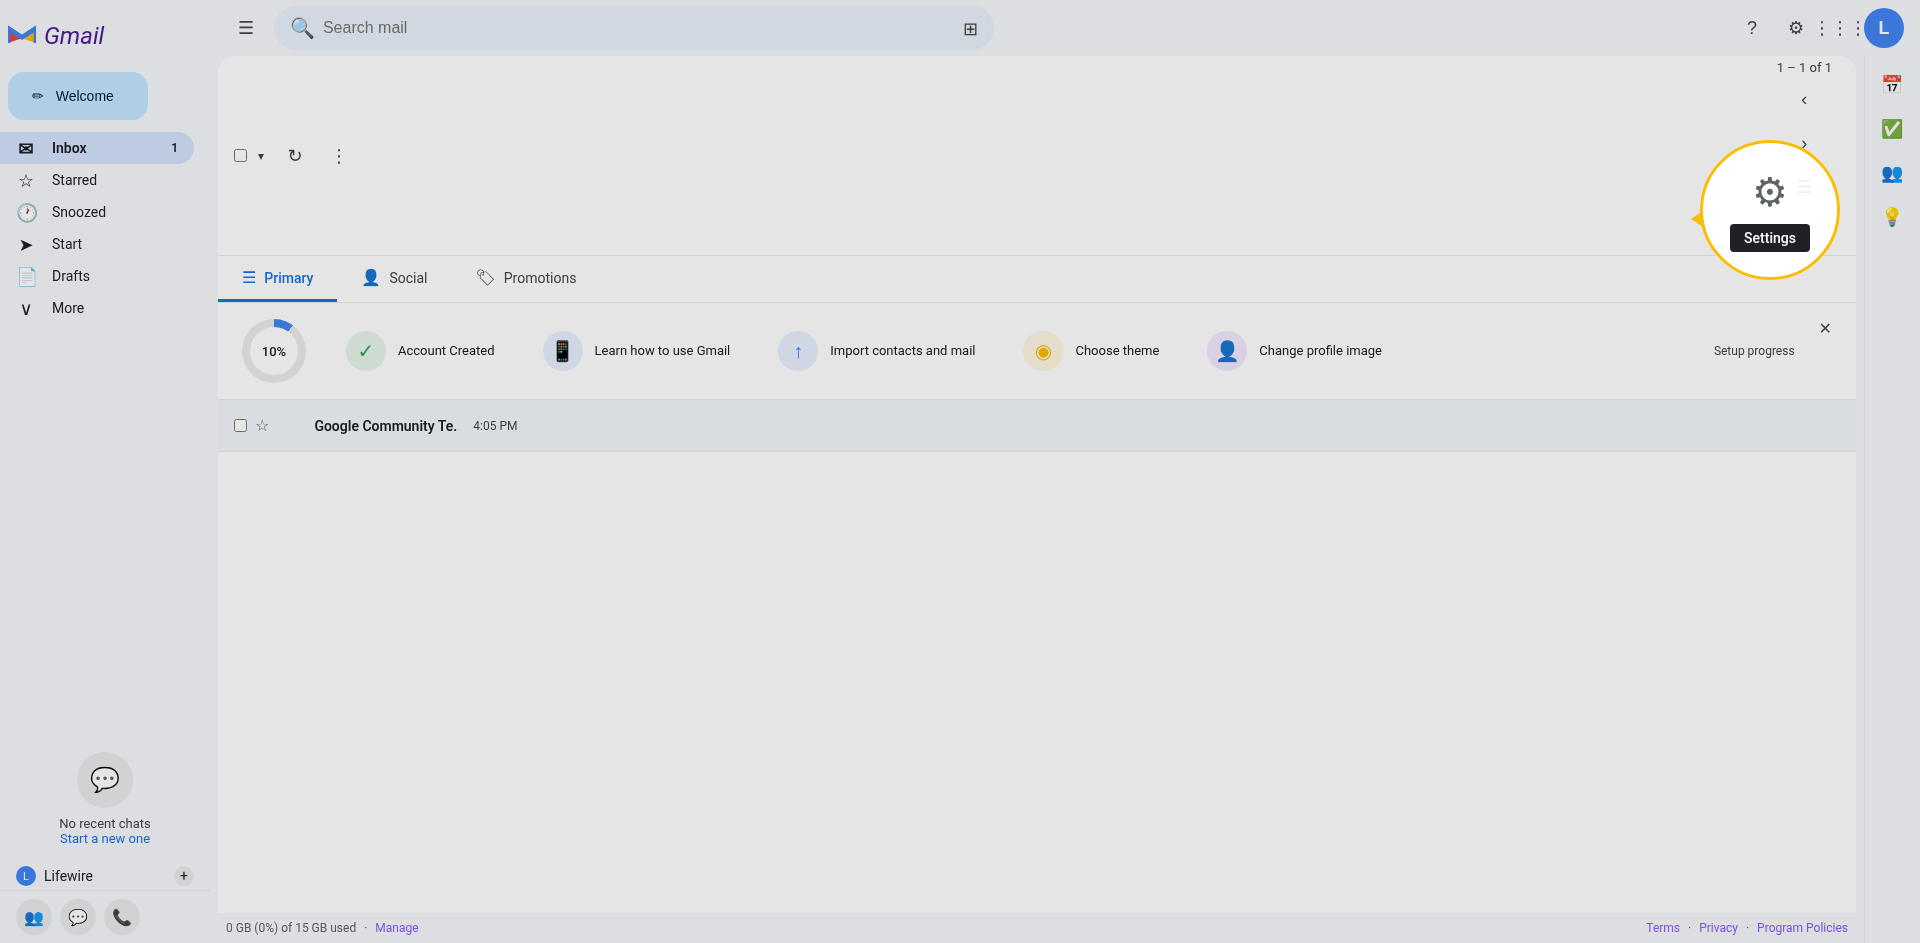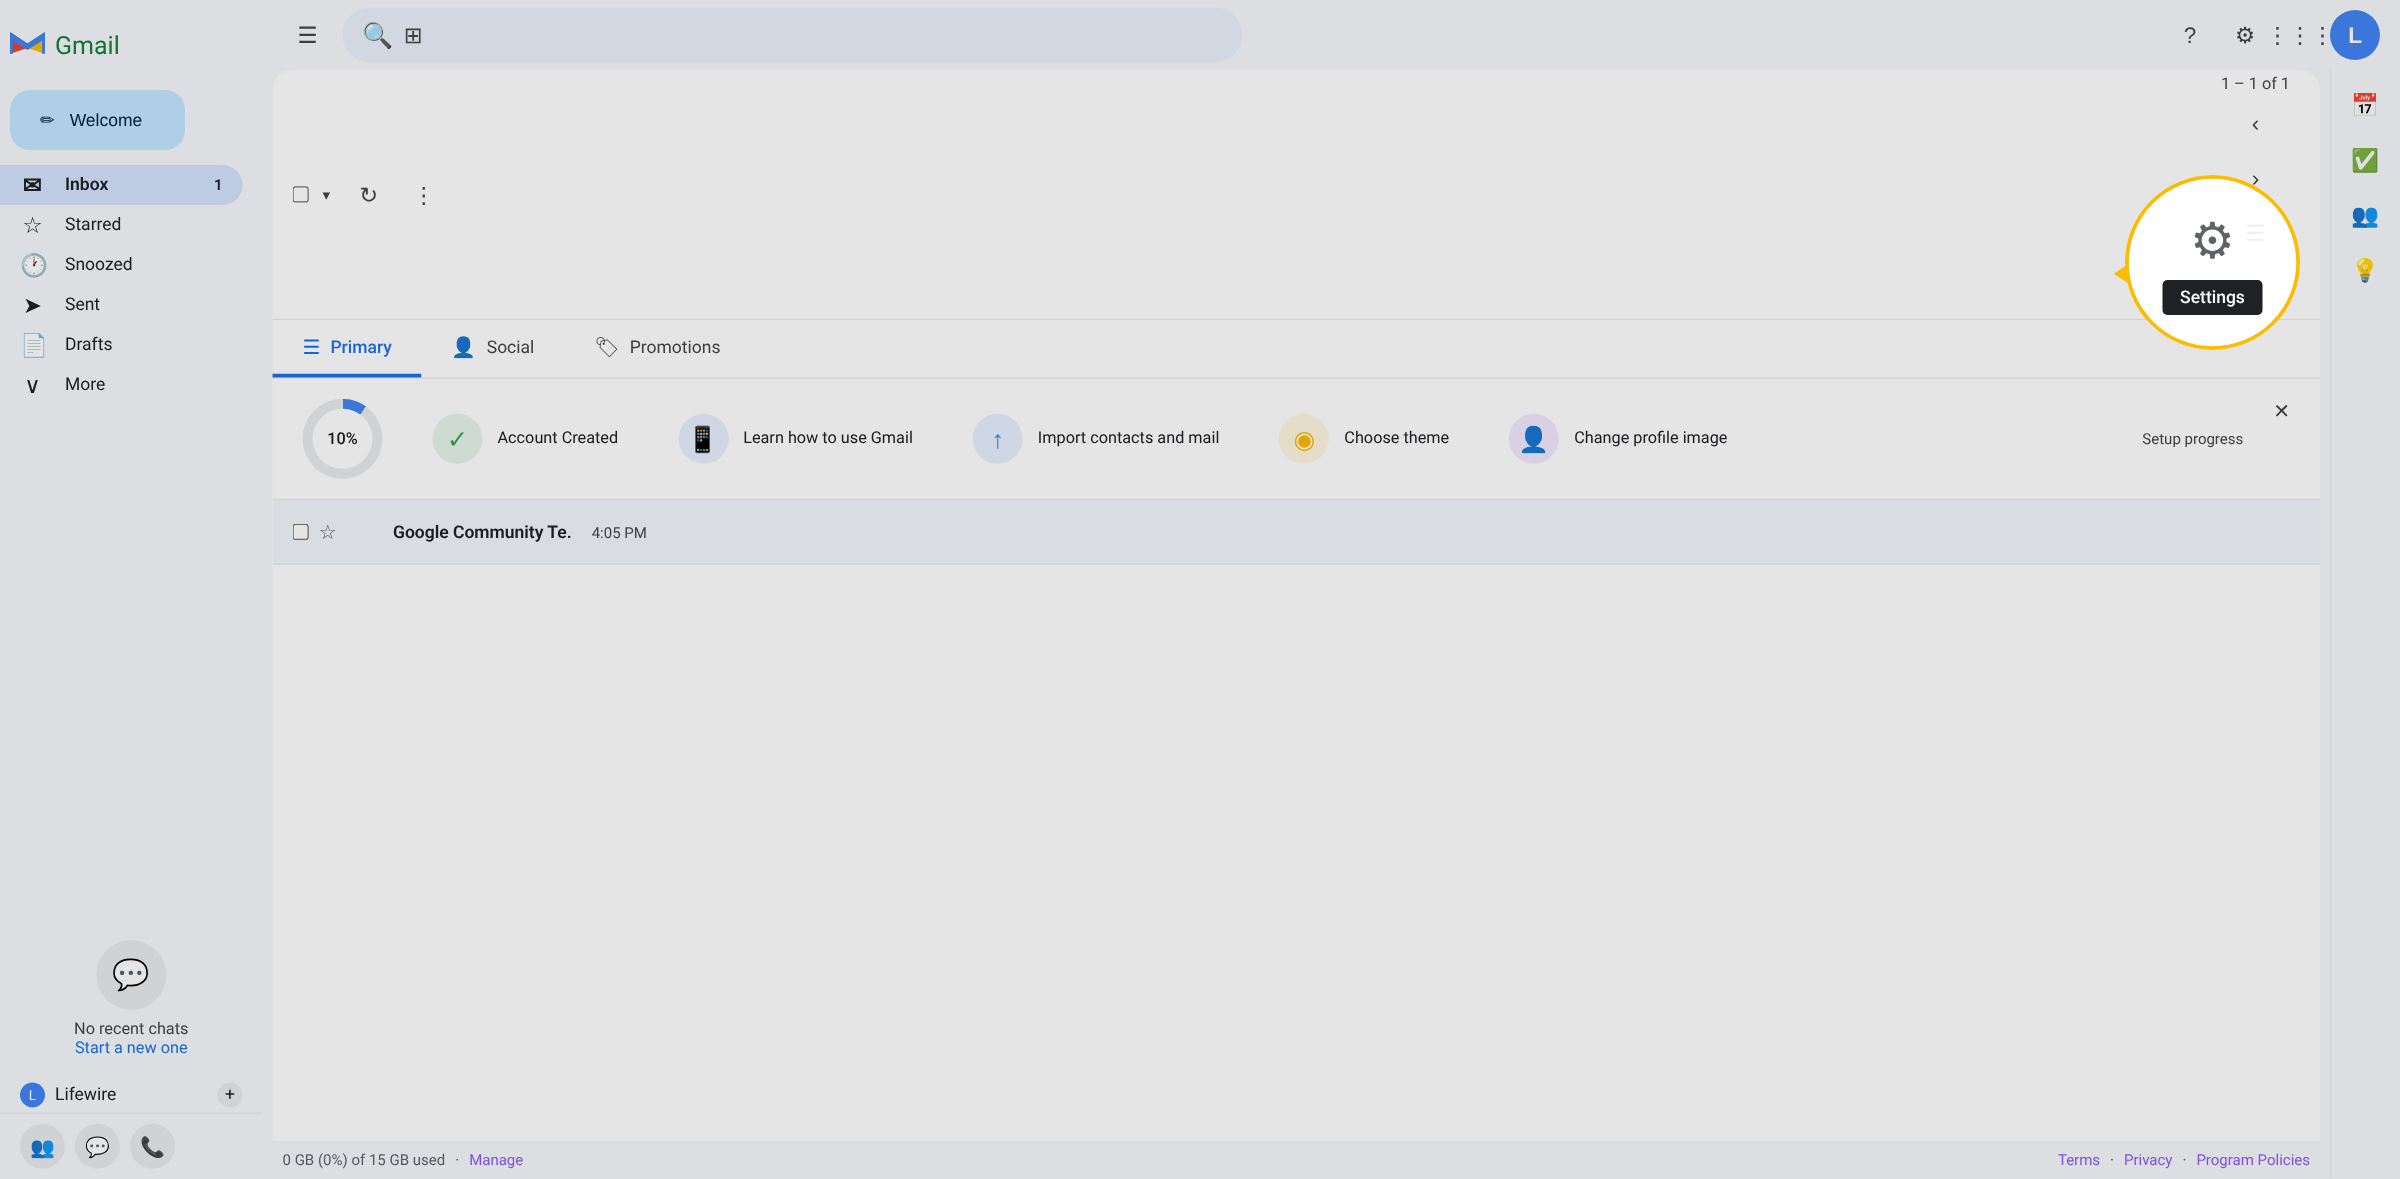--- a/index.html
+++ b/index.html
@@ -430,21 +430,21 @@
 
   <div class="sidebar">
 
     <div class="gmail-logo">
       <svg width="28" height="28" viewBox="0 0 48 48">
         <path fill="#EA4335" d="M0 36V12l24 16L0 36z"></path>
         <path fill="#FBBC04" d="M48 36V12L24 28 48 36z"></path>
         <path fill="#34A853" d="M48 12l-24 16L0 12V6l24 16L48 6v6z"></path>
         <path fill="#4285F4" d="M0 6v30h4V18l20 13 20-13v18h4V6L24 22 0 6z"></path>
       </svg>
-      <span style="font-size:20px; color:#15803d; margin-left:4px;">Gmail</span>
+      <span style="font-size:24px; color:#4c1d95; margin-left:4px;font-style:italic;">Gmail</span>
     </div>
 
     <button class="compose-btn">
       <span>✏</span>
       <span>Welcome</span>
     </button>
 
     <nav class="nav-section">
       <div class="nav-item active">
         <span class="nav-icon">✉</span>
@@ -454,21 +454,21 @@
       <div class="nav-item">
         <span class="nav-icon">☆</span>
         <span class="nav-label">Starred</span>
       </div>
       <div class="nav-item">
         <span class="nav-icon">🕐</span>
         <span class="nav-label">Snoozed</span>
       </div>
       <div class="nav-item">
         <span class="nav-icon">➤</span>
-        <span class="nav-label">Sent</span>
+        <span class="nav-label">Start</span>
       </div>
       <div class="nav-item">
         <span class="nav-icon">📄</span>
         <span class="nav-label">Drafts</span>
       </div>
       <div class="nav-item">
         <span class="nav-icon">∨</span>
         <span class="nav-label">More</span>
       </div>
     </nav>
@@ -497,20 +497,21 @@
   </div>
 
   <div class="main-wrapper">
 
     <div class="topbar">
       <div class="topbar-left">
         <button class="icon-btn">☰</button>
       </div>
       <div class="search-bar">
         <span class="search-icon">🔍</span>
+        <input type="text" placeholder="Search mail" style="">
         <span class="filter-icon">⊞</span>
       </div>
       <div class="topbar-right">
         <button class="icon-btn">?</button>
         <button class="icon-btn">⚙</button>
         <button class="icon-btn">⋮⋮⋮</button>
         <button class="icon-btn" style="background:#4285f4; color:white; font-weight:600;">L</button>
       </div>
     </div>
 

